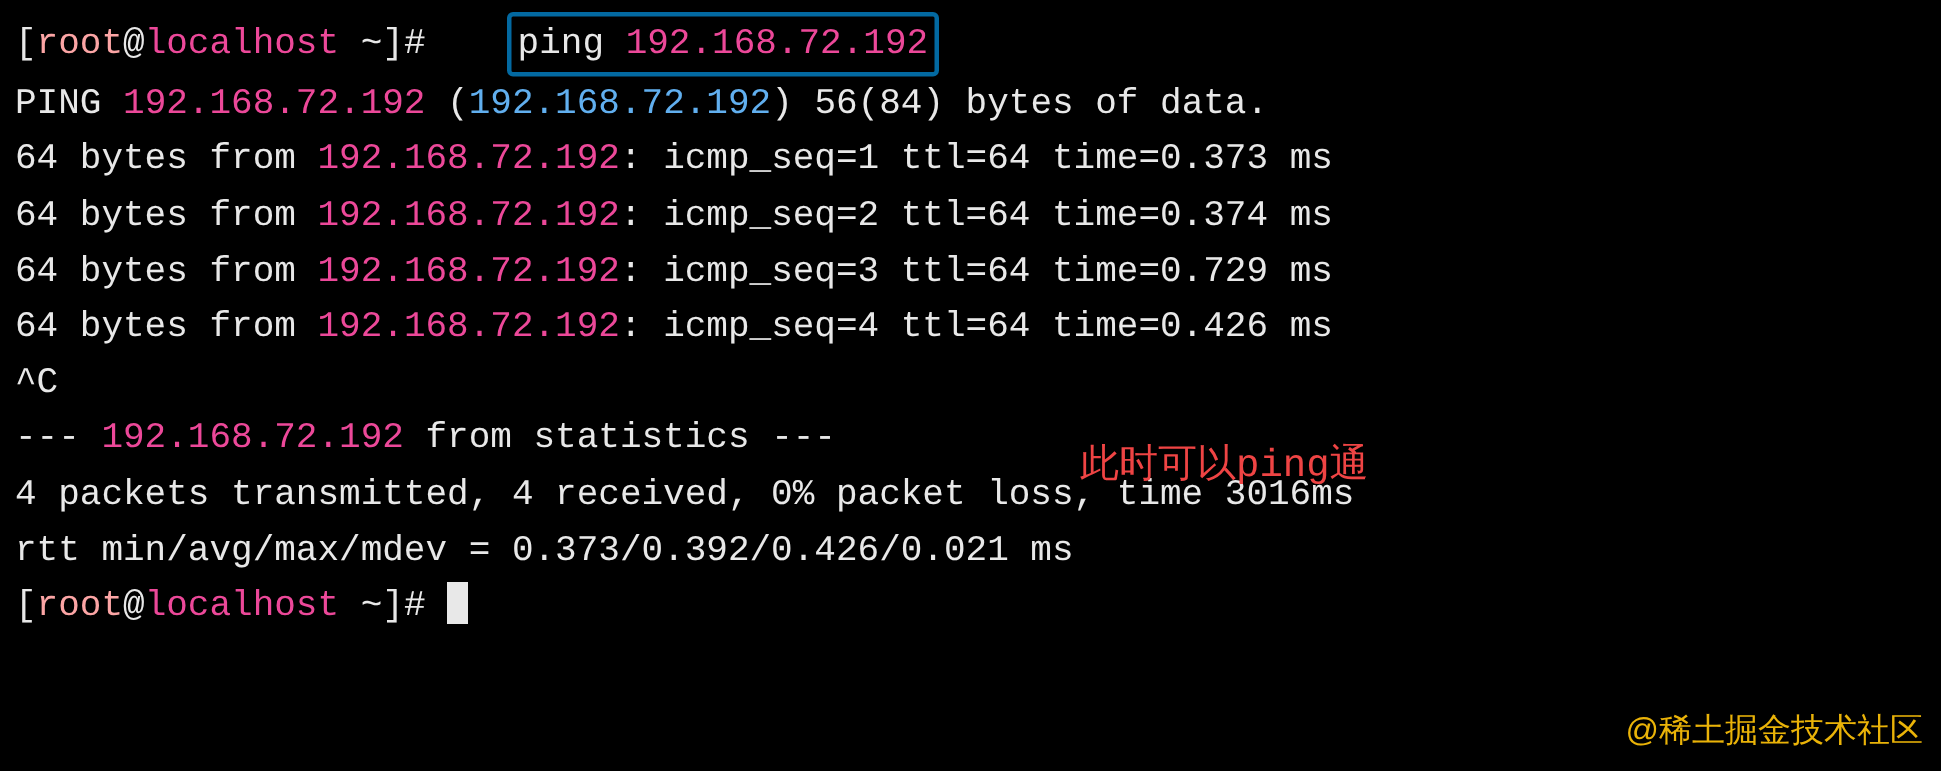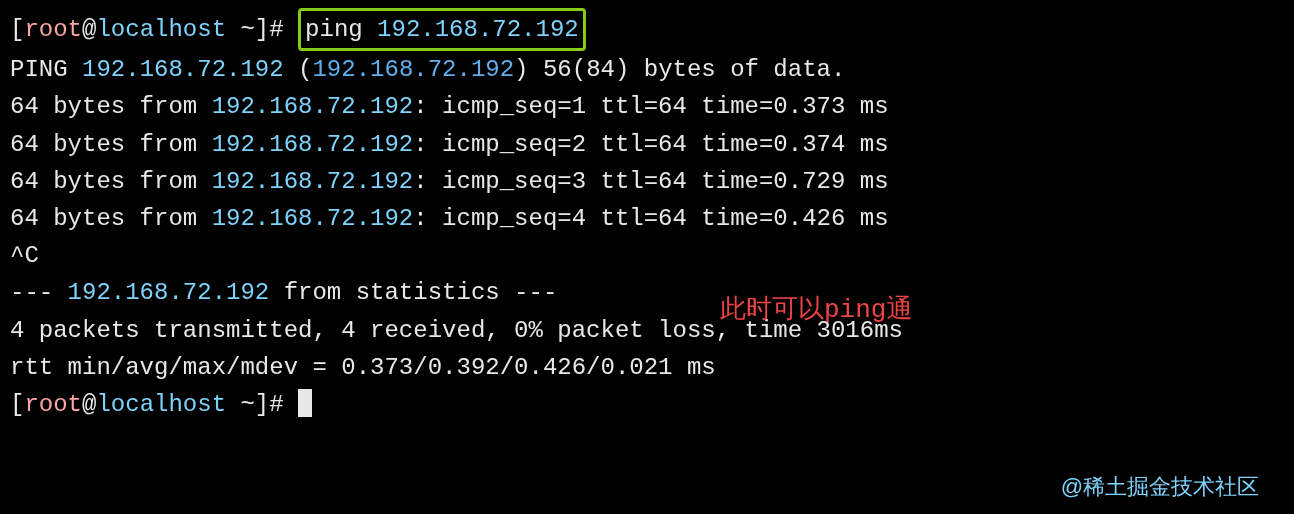--- a/index.html
+++ b/index.html
@@ -16,42 +16,43 @@
       padding: 8px 10px;
       width: 1294px;
       height: 514px;
       overflow: hidden;
       position: relative;
     }
     .line {
       white-space: pre;
     }
     .white { color: #e8e8e8; }
-    .magenta { color: #7dd3fc; text-align: right; }
+    .magenta { color: #ec4899; text-align: right; }
     .orange { color: #fca5a5; }
     .blue { color: #61afef; }
     .highlight-box {
-      border: 3px solid #84cc16;
+      border: 3px solid #0369a1;
       border-radius: 4px;
       padding: 0 4px;
       display: inline-block;
+      margin-left: 40px;
     }
     .annotation {
       position: absolute;
       color: #ef4444;
       font-size: 26px;
       font-weight: 500;
       top: 290px;
       left: 720px;
     }
     .watermark {
       position: absolute;
       bottom: 10px;
-      right: 35px;
-      color: #7dd3fc;
+      right: 12px;
+      color: #eab308;
       font-size: 22px;
       font-family: sans-serif;
     }
     .cursor {
       display: inline-block;
       width: 14px;
       height: 28px;
       background: #e8e8e8;
       vertical-align: middle;
       margin-bottom: 4px;

